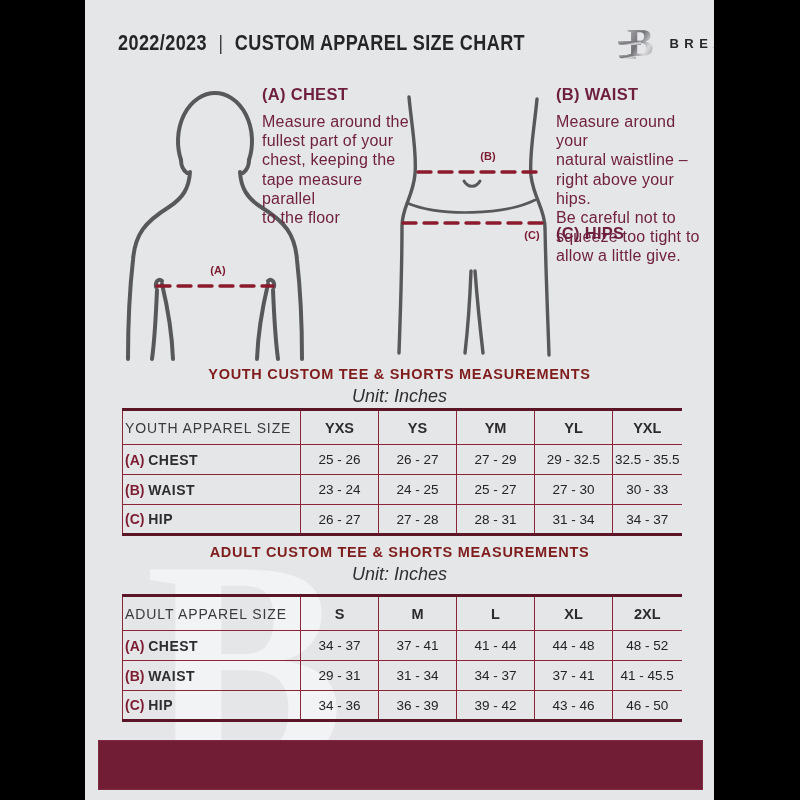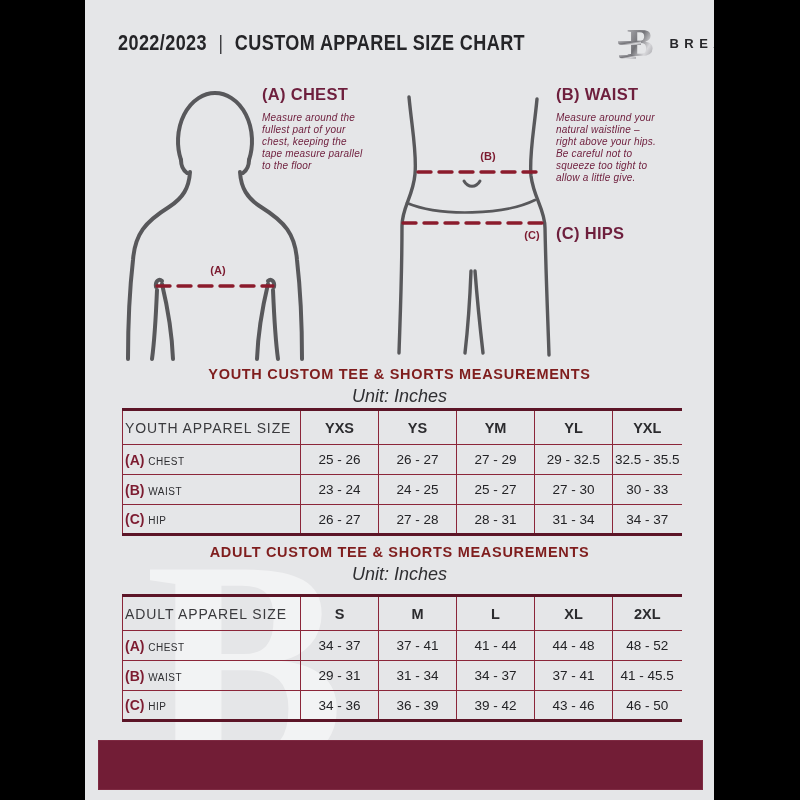--- a/index.html
+++ b/index.html
@@ -20,41 +20,41 @@
   .watermark { position:absolute; left:60px; top:530px; font-family:"Liberation Serif",serif;
                font-size:300px; line-height:0.9; font-weight:700; color:rgba(255,255,255,0.5);
                z-index:0; user-select:none; }
 
   
   .fig { position:absolute; z-index:1; }
   .fig svg { display:block; }
   .dim-label { position:absolute; z-index:2; font-size:11px; font-weight:700; color:#7c1b30;
                width:30px; text-align:center; }
   .sec-head { position:absolute; z-index:2; font-size:16.5px; font-weight:700; color:#6e1f3d; letter-spacing:0.3px; }
-  .sec-desc { position:absolute; z-index:2; font-size:10px; font-style:italic; line-height:1.2;
+  .sec-desc { position:absolute; z-index:2; font-size:16px; line-height:1.2;
               color:#70213f; white-space:pre-line; letter-spacing:0.2px; }
 
   
   .tbl-title { position:absolute; left:0; width:100%; text-align:center; z-index:1;
                font-size:14.5px; font-weight:700; letter-spacing:0.7px; color:#7f1d1d; }
   .tbl-unit  { position:absolute; left:0; width:100%; text-align:center; z-index:1;
                font-size:18px; font-style:italic; color:#2f2f32; }
   table.size-table { position:absolute; left:37px; width:559px; z-index:1;
                      border-collapse:collapse; table-layout:fixed; background:transparent; }
   table.size-table { border-top:3px solid #5c1527; border-bottom:3px solid #5c1527; border-left:1.5px solid #8b2639; }
   .size-table td { border-right:1.5px solid #8b2639; border-top:1.5px solid #8b2639;
                    font-size:13.5px; color:#232326; text-align:center; vertical-align:middle; }
   .size-table tr:first-child td { border-top:none; }
   .size-table td:last-child { border-right:none; }
   .size-table tr.hdr td { height:35px; font-weight:700; font-size:14.5px; color:#2b2b2e; }
   .size-table tr.hdr td.rowhead { font-weight:400; font-size:14px; letter-spacing:0.9px; color:#3a3a3d; }
   .size-table tr.datarow td { height:30px; }
   .size-table td.rowhead { text-align:left; padding-left:2px; }
   .size-table .pfx { color:#7c1b30; font-weight:700; font-size:14px; }
-  .size-table .rlabel { color:#2d2d30; font-size:10px; letter-spacing:0.5px; }
+  .size-table .rlabel { color:#2d2d30; font-size:14px; letter-spacing:0.5px;font-weight:bold; }
 
   
   .footer-bar { position:absolute; left:13px; top:740px; width:605px; height:50px;
                 background:#721d36; border:1px solid #7e2a42; z-index:2; }
 </style>
 </head>
 <body>
 
 <div class="stage">
   <div class="page">

